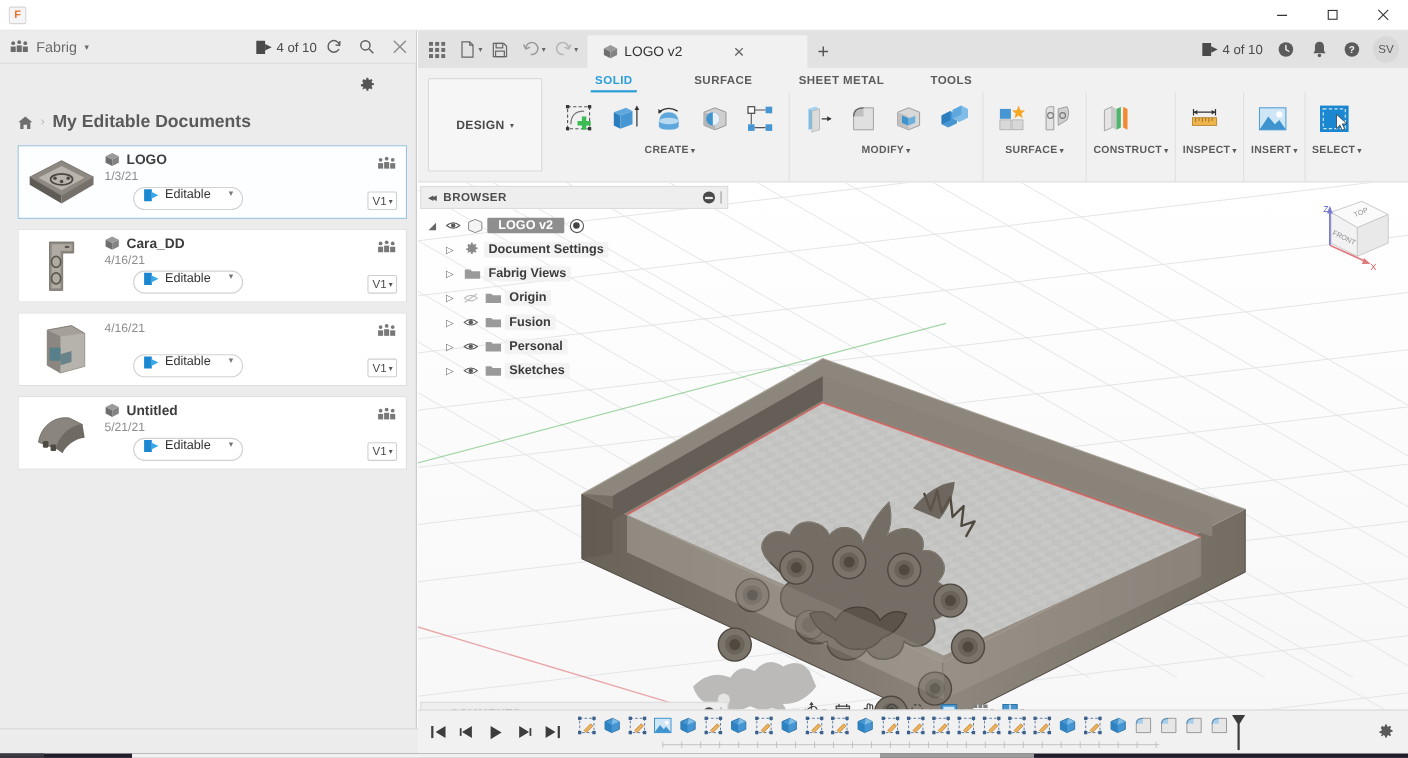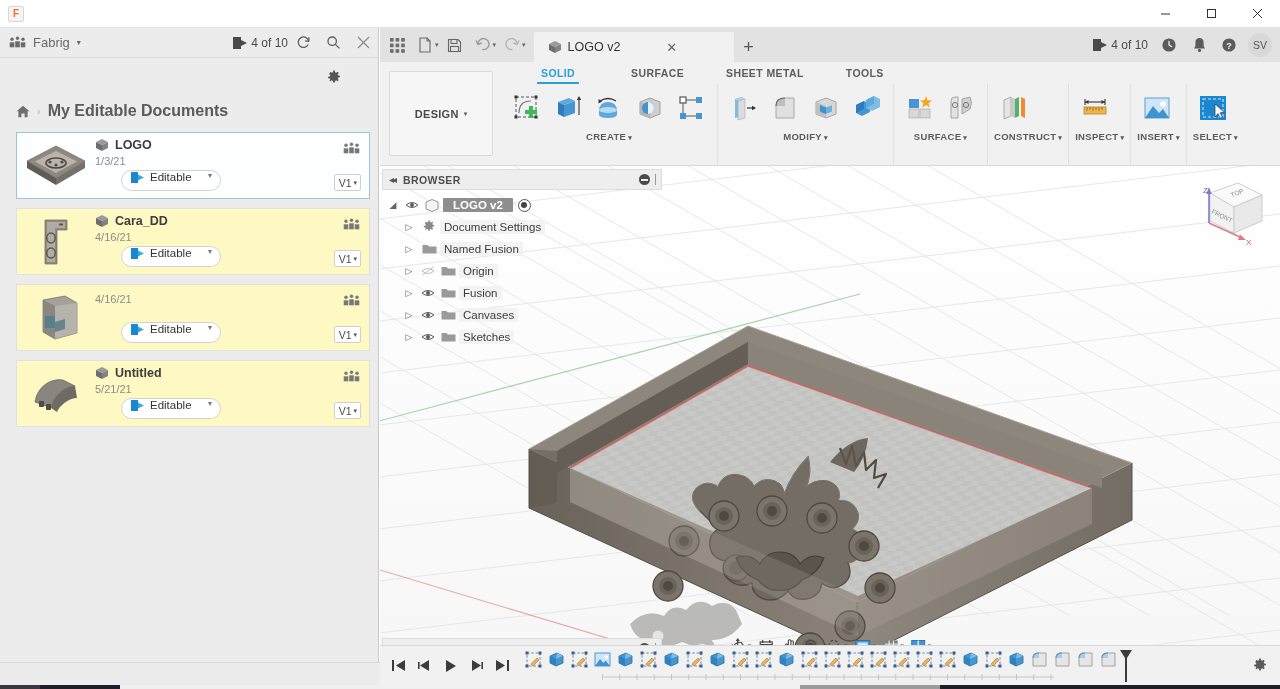--- a/index.html
+++ b/index.html
@@ -62,21 +62,21 @@
 
   .breadcrumb {
     height: 26px; display: flex; align-items: center; padding-left: 16px;
   }
   .bc-home { color: #6f6f6f; margin-right: 7px; display:flex; }
   .bc-sep { color: #b5b5b5; margin-right: 7px; font-size: 11px; }
   .bc-label { font-size: 16px; font-weight: bold; color: #5a5a5a; }
 
   .doc-list { padding: 8px 8px 0 16px; }
   .doc-card {
-    position: relative; height: 67px; background: #fef9c3;
+    position: relative; height: 67px; background: #ffffff;
     border: 1px solid #e0e0e0; margin-bottom: 9px;
     display: flex;
   }
   .doc-card.selected { border: 1px solid #9cc4e0; background: #fdfeff; }
   .doc-thumb {
     width: 78px; height: 100%; display: flex; align-items: center;
     justify-content: center; flex: none;
   }
   .doc-info { flex: 1; position: relative; padding-top: 5px; }
   .doc-titleline { display: flex; align-items: center; }
@@ -198,21 +198,21 @@
   .bh-dot::after { content:''; position:absolute; left:2px; top:4.5px; width:7px; height:2px; background:#eee;}
   .bh-grip { width: 2px; height: 11px; border-left: 1px solid #9a9a9a; margin-left: 5px; }
 
   .tree { padding: 4px 0 0 2px; }
   .tnode { display: flex; align-items: center; height: 22px; }
   .tarrow { width: 18px; display: flex; align-items: center; justify-content: center; color: #666; font-size: 9px; }
   .teye { width: 19px; display: flex; align-items: center; justify-content: center; }
   .tcube { width: 22px; display:flex; align-items:center; justify-content:center;}
   .tlabel {
     font-size: 11.5px; color: #3c3c3c; background: rgba(240,240,240,.82);
-    padding: 1px 4px; border-radius: 1px;
+    padding: 1px 4px; border-radius: 1px; font-weight: bold;
   }
   .tlabel.root { background: #8e8e8e; color: #fff; font-weight: bold; padding: 1px 10px; }
   .troot-radio {
     width: 13px; height: 13px; border-radius: 50%; border: 1px solid #555;
     margin-left: 5px; background: #fff; display:flex; align-items:center; justify-content:center;
   }
   .troot-radio i { width: 6px; height: 6px; border-radius: 50%; background: #444; display:block; }
   .tdim { opacity: .38; }
 
   
@@ -1090,21 +1090,21 @@
             <span class="tlabel">Document Settings</span>
           </div>
 
           <div class="tnode" style="padding-left:16px">
             <span class="tarrow">▷</span>
             <span class="tcube">
               <svg width="15" height="12" viewBox="0 0 15 12">
                   <path d="M0.5 2 L5.5 2 L7 3.5 L14.5 3.5 L14.5 10.5 L0.5 10.5 Z" fill="#9a9a9a"></path>
                 </svg>
             </span>
-            <span class="tlabel">Named Fusion</span>
+            <span class="tlabel">Fabrig Views</span>
           </div>
 
           <div class="tnode" style="padding-left:16px">
             <span class="tarrow">▷</span>
             <span class="teye tdim">
               <svg width="14" height="10" viewBox="0 0 14 10">
                   <path d="M1 5 Q7 0 13 5 Q7 10 1 5 Z" fill="none" stroke="#5b5b5b" stroke-width="1"></path>
                   <line x1="1.5" y1="9" x2="12.5" y2="1" stroke="#5b5b5b" stroke-width="1"></line>
                 </svg>
             </span>
@@ -1138,21 +1138,21 @@
               <svg width="14" height="10" viewBox="0 0 14 10">
                   <path d="M1 5 Q7 0 13 5 Q7 10 1 5 Z" fill="none" stroke="#5b5b5b" stroke-width="1"></path>
                   <circle cx="7" cy="5" r="2" fill="#5b5b5b"></circle>
                 </svg>
             </span>
             <span class="tcube">
               <svg width="15" height="12" viewBox="0 0 15 12">
                   <path d="M0.5 2 L5.5 2 L7 3.5 L14.5 3.5 L14.5 10.5 L0.5 10.5 Z" fill="#9a9a9a"></path>
                 </svg>
             </span>
-            <span class="tlabel">Canvases</span>
+            <span class="tlabel">Personal</span>
           </div>
 
           <div class="tnode" style="padding-left:16px">
             <span class="tarrow">▷</span>
             <span class="teye">
               <svg width="14" height="10" viewBox="0 0 14 10">
                   <path d="M1 5 Q7 0 13 5 Q7 10 1 5 Z" fill="none" stroke="#5b5b5b" stroke-width="1"></path>
                   <circle cx="7" cy="5" r="2" fill="#5b5b5b"></circle>
                 </svg>
             </span>

